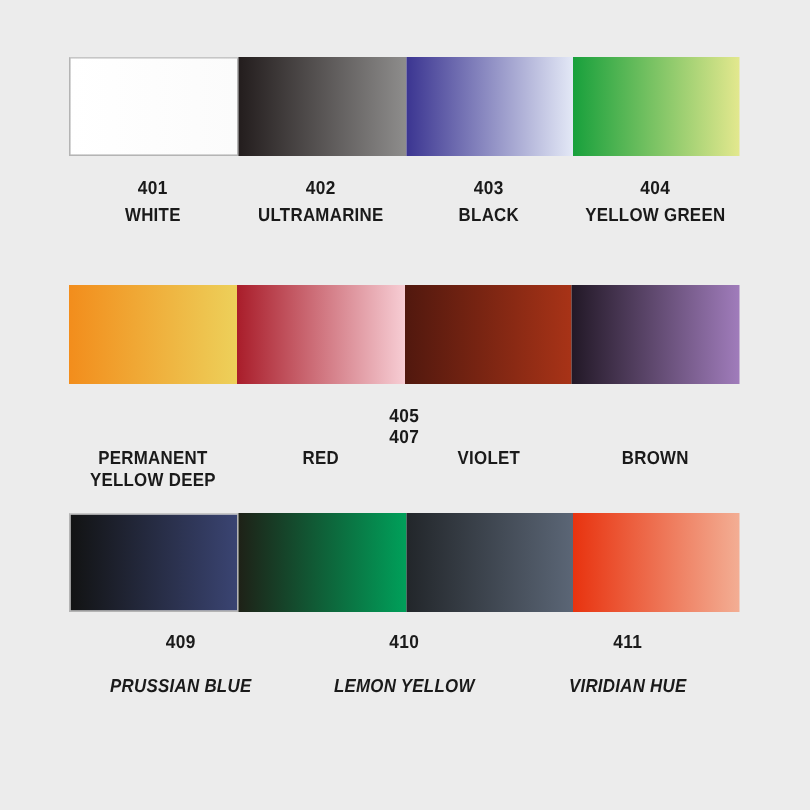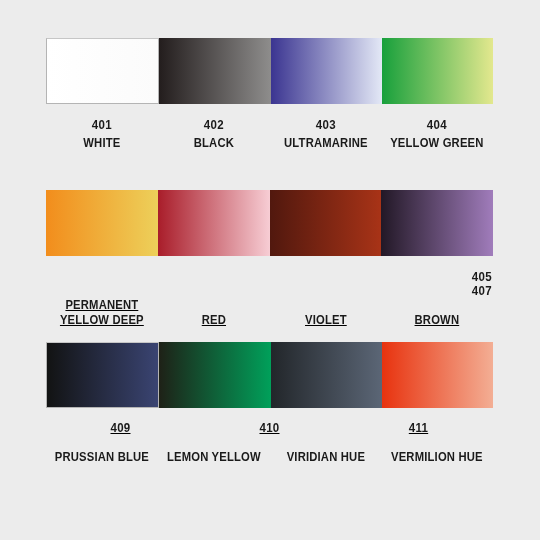--- a/index.html
+++ b/index.html
@@ -37,21 +37,20 @@
   .swatch.bordered {
     border: 1px solid #b4b4b4;
     border-top-color: #c6c6c6;
   }
   .labels {
     position: absolute;
     left: 46px;
     width: 447px;
     display: flex;
     flex-direction: row;
-    align-items: flex-end;
   }
   .label-cell {
     flex: 1 1 0;
     text-align: center;
     color: #1a1a1a;
   }
   .code {
     font-size: 12.5px;
     font-weight: bold;
     letter-spacing: 0.3px;
@@ -95,82 +94,79 @@
       </div>
       <div class="label-cell">
         <div class="code">404</div>
       </div>
     </div>
     <div class="labels" style="top: 136px;">
       <div class="label-cell">
         <div class="name">WHITE</div>
       </div>
       <div class="label-cell">
-        <div class="name">BLACK</div>
+        <div class="name">ULTRAMARINE</div>
       </div>
       <div class="label-cell">
-        <div class="name">ULTRAMARINE</div>
+        <div class="name">BLACK</div>
       </div>
       <div class="label-cell">
         <div class="name">YELLOW GREEN</div>
       </div>
     </div>
     <div class="swatch-strip" style="top: 190px;">
       <div class="swatch" style="background: linear-gradient(to right, rgb(242, 141, 28) 0%, rgb(237, 208, 90) 100%);"></div>
       <div class="swatch" style="background: linear-gradient(to right, rgb(169, 29, 42) 0%, rgb(247, 205, 212) 100%);"></div>
       <div class="swatch" style="background: linear-gradient(to right, rgb(81, 24, 14) 0%, rgb(168, 51, 23) 100%);"></div>
       <div class="swatch" style="background: linear-gradient(to right, rgb(34, 24, 38) 0%, rgb(160, 124, 187) 100%);"></div>
     </div>
     <div class="labels" style="top: 270px; flex-direction: column;">
       <div class="label-cell">
         <div class="code">405</div>
       </div>
       <div class="label-cell">
         <div class="code">407</div>
       </div>
     </div>
-    <div class="labels" style="top: 298px; text-decoration: underline;">
+    <div class="labels" style="top: 298px;">
       <div class="label-cell">
         <div class="name">PERMANENT
 YELLOW DEEP</div>
       </div>
       <div class="label-cell">
         <div class="name">RED</div>
       </div>
       <div class="label-cell">
         <div class="name">VIOLET</div>
       </div>
       <div class="label-cell">
         <div class="name">BROWN</div>
       </div>
     </div>
     <div class="swatch-strip" style="top: 342px;">
       <div class="swatch bordered" style="background: linear-gradient(to right, rgb(18, 19, 19) 0%, rgb(58, 68, 114) 100%);"></div>
       <div class="swatch" style="background: linear-gradient(to right, rgb(30, 33, 23) 0%, rgb(0, 160, 90) 100%);"></div>
       <div class="swatch" style="background: linear-gradient(to right, rgb(34, 38, 42) 0%, rgb(91, 102, 118) 100%);"></div>
       <div class="swatch" style="background: linear-gradient(to right, rgb(232, 51, 15) 0%, rgb(243, 174, 148) 100%);"></div>
     </div>
-    <div class="labels" style="top: 421px; text-decoration: underline;">
+    <div class="labels" style="top: 421px;">
       <div class="label-cell">
         <div class="code">409</div>
       </div>
       <div class="label-cell">
         <div class="code">410</div>
       </div>
       <div class="label-cell">
         <div class="code">411</div>
       </div>
     </div>
-    <div class="labels" style="top: 450px;">
+    <div class="labels" style="top: 450px; font-style: italic;">
       <div class="label-cell">
         <div class="name">PRUSSIAN BLUE</div>
       </div>
       <div class="label-cell">
         <div class="name">LEMON YELLOW</div>
       </div>
       <div class="label-cell">
         <div class="name">VIRIDIAN HUE</div>
       </div>
-      <div class="label-cell">
-        <div class="name">VERMILION HUE</div>
-      </div>
     </div>
   </div>
 
 </body></html>

